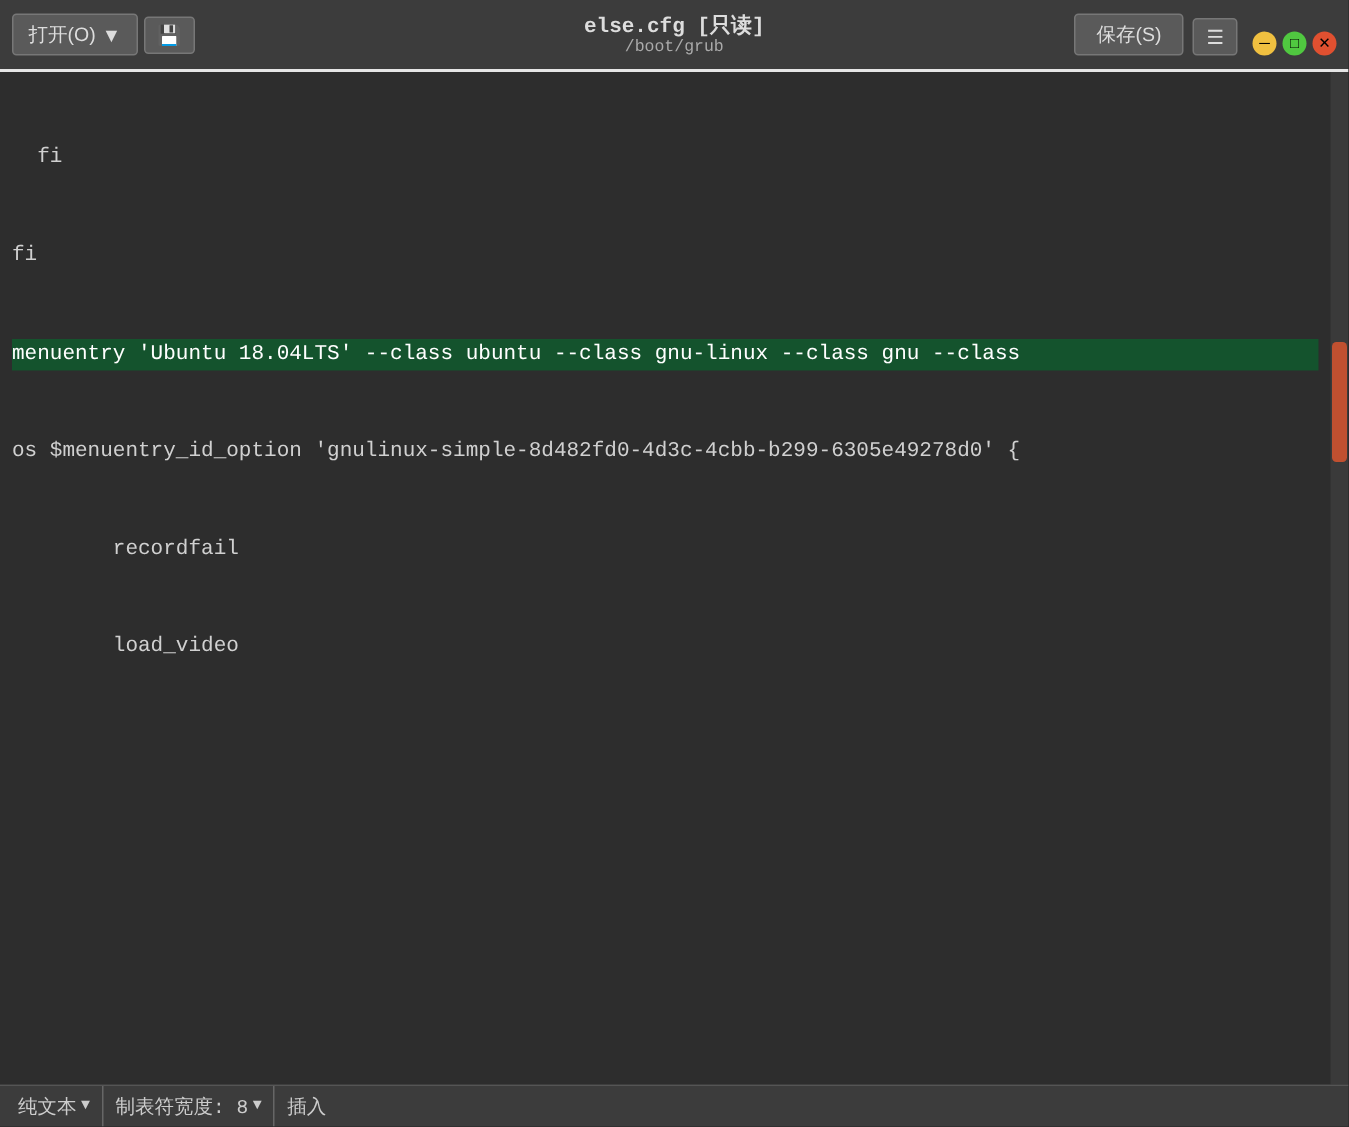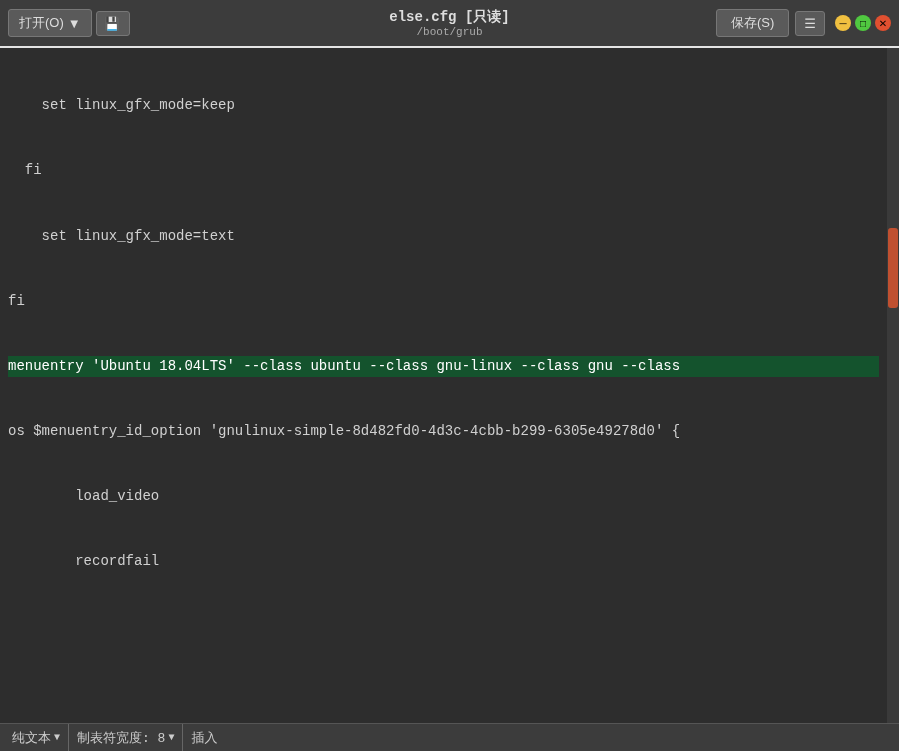--- a/index.html
+++ b/index.html
@@ -73,21 +73,21 @@
     }
 
     .title-sub {
       font-size: 11px;
       color: #aaa;
     }
 
     .title-bar-right {
       margin-left: auto;
       display: flex;
-      align-items: center;
+      align-items: flex-end;
       gap: 6px;
     }
 
     .save-btn {
       background: #5a5a5a;
       border: 1px solid #777;
       color: #ddd;
       padding: 4px 14px;
       cursor: pointer;
       font-size: 13px;
@@ -243,28 +243,26 @@
       <button class="win-btn win-btn-min">─</button>
       <button class="win-btn win-btn-max">□</button>
       <button class="win-btn win-btn-close">✕</button>
     </div>
   </div>
 </div>
 
 <div class="editor-container">
   <div class="editor-content">
     <div class="code-lines">
-      <span class="line">    set linux_gfx_mode=keep</span>
       <span class="line">  fi</span>
-      <span class="line">    set linux_gfx_mode=text</span>
       <span class="line">fi</span>
       <span class="line highlighted">menuentry 'Ubuntu 18.04LTS' --class ubuntu --class gnu-linux --class gnu --class</span>
       <span class="line">os $menuentry_id_option 'gnulinux-simple-8d482fd0-4d3c-4cbb-b299-6305e49278d0' {</span>
+      <span class="line">        recordfail</span>
       <span class="line">        load_video</span>
-      <span class="line">        recordfail</span>
       
       
       
       
       
       
       
       
       
       

